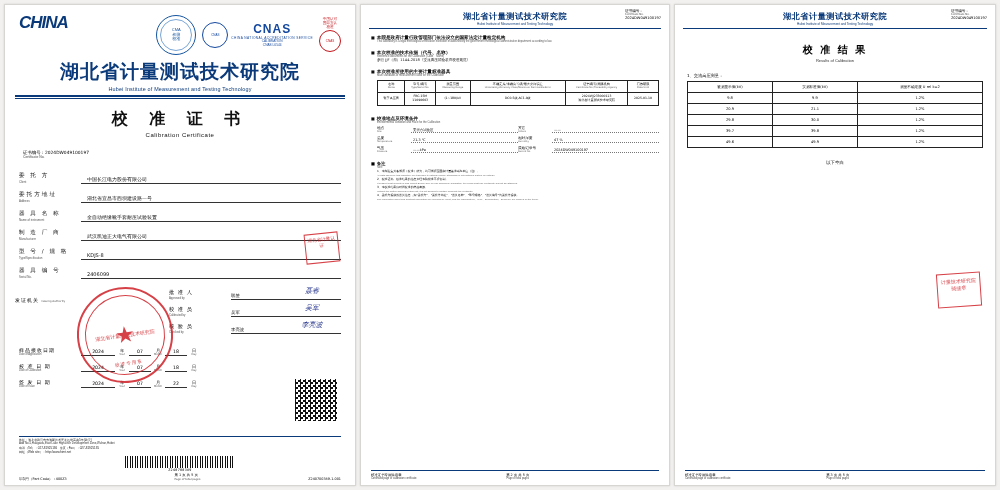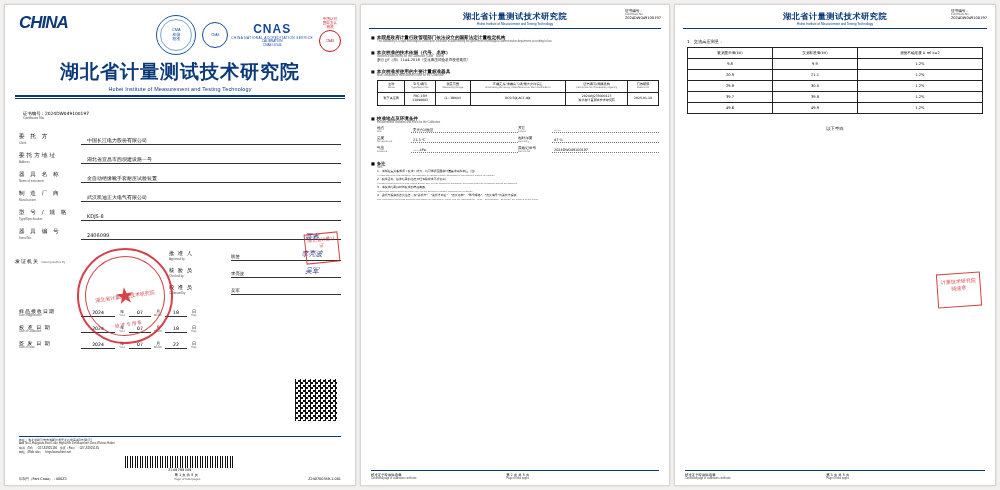--- a/index.html
+++ b/index.html
@@ -63,21 +63,21 @@
   .flabel .zh { font-family:"DejaVu Sans", sans-serif; font-size:5.6px; letter-spacing:2px; color:#111; }
   .flabel .en { font-size:2.9px; color:#555; }
   .fval { flex:1; border-bottom:.7px solid #333; font-family:"DejaVu Sans", sans-serif; font-size:5px; color:#111; padding:0 0 1px 6px; }
 
   .apprblock { margin:4px 14px 0 14px; position:relative; }
   .arow { display:flex; align-items:flex-end; height:17px; }
   .alabel { width:62px; flex:0 0 62px; }
   .alabel .zh { font-family:"DejaVu Sans", sans-serif; font-size:5.2px; letter-spacing:1px; }
   .alabel .en { font-size:2.8px; color:#555; }
   .amid { width:52px; flex:0 0 52px; font-family:"DejaVu Sans", sans-serif; font-size:4.4px; color:#111; border-bottom:.7px solid #333; padding-bottom:1px; }
-  .asig { flex:1; border-bottom:.7px solid #333; padding-bottom:18px; text-align:center; font-family:"DejaVu Sans", sans-serif; font-size:7px; color:#2b3a8f; font-style:italic; }
+  .asig { flex:1; border-bottom:.7px solid #333; padding-bottom:3px; text-align:center; font-family:"DejaVu Sans", sans-serif; font-size:7px; color:#2b3a8f; font-style:italic; }
 
   .issue { position:absolute; left:-4px; top:14px; font-family:"DejaVu Sans", sans-serif; font-size:5px; letter-spacing:1px; }
   .issue .en { font-size:2.8px; color:#555; letter-spacing:0; }
 
   .stamp-red {
     position:absolute; left:58px; top:4px; width:96px; height:96px;
     border-radius:50%; border:2px solid #cf2027; color:#cf2027;
     display:flex; align-items:center; justify-content:center; text-align:center;
     font-family:"DejaVu Sans", sans-serif; font-size:5px; line-height:1.25;
     transform:rotate(-8deg); opacity:.85;
@@ -203,20 +203,24 @@
       </div>
     </div>
 
     <div class="titleblock">
       <div class="t-cn cn">湖北省计量测试技术研究院</div>
       <div class="t-en">Hubei Institute of Measurement and Testing Technology</div>
     </div>
     <div class="rule"></div>
     <div class="rule thin"></div>
 
+    <div class="certtitle">
+      <div class="cz cn">校 准 证 书</div>
+      <div class="ce">Calibration Certificate</div>
+    </div>
 
     <div class="certno">
       <div class="l1 cn"><span>证书编号：</span><span>2024DW049100197</span></div>
       <div class="l2">Certificate No.</div>
     </div>
 
     <div class="fields">
       <div class="frow">
         <div class="flabel">
             <div class="zh">委 托 方</div>
@@ -276,33 +280,33 @@
       <div class="arow" style="margin-left:150px">
         <div class="alabel">
             <div class="zh cn">批 准 人</div>
             <div class="en">Approved by</div>
           </div>
         <div class="amid cn">联签</div>
         <div class="asig cn">聂睿</div>
       </div>
       <div class="arow" style="margin-left:150px">
         <div class="alabel">
+            <div class="zh cn">校 准 员</div>
+            <div class="en">Calibrated by</div>
+          </div>
+        <div class="amid cn">吴军</div>
+        <div class="asig cn">吴军</div>
+      </div>
+      <div class="arow" style="margin-left:150px">
+        <div class="alabel">
             <div class="zh cn">核 验 员</div>
             <div class="en">Checked by</div>
           </div>
         <div class="amid cn">李亮波</div>
         <div class="asig cn">李亮波</div>
-      </div>
-      <div class="arow" style="margin-left:150px">
-        <div class="alabel">
-            <div class="zh cn">校 准 员</div>
-            <div class="en">Calibrated by</div>
-          </div>
-        <div class="amid cn">吴军</div>
-        <div class="asig cn">吴军</div>
       </div>
     </div>
 
     <div class="stamp-box">湖北省计量认证</div>
 
     <div class="dates">
       <div class="drow">
         <div class="dlabel">
             <div class="zh cn">样品接收日期</div>
             <div class="en">Date of Application</div>
@@ -490,20 +494,24 @@
       <div class="zh cn">湖北省计量测试技术研究院</div>
       <div class="en">Hubei Institute of Measurement and Testing Technology</div>
       <div class="bar"></div>
       <div class="certno2">
         <div class="cn val"><span>证书编号：</span></div>
         <div class="en">Certificate No.</div>
         <div class="val cn">2024DW049100197</div>
       </div>
     </div>
 
+    <div class="res-title">
+      <div class="zh cn">校 准 结 果</div>
+      <div class="en">Results of Calibration</div>
+    </div>
 
     <div class="sub1 cn">1、交流高压测量：</div>
 
     <table class="res">
       <thead>
         <tr>
           <th class="cn">被测显示值(kV)</th>
           <th class="cn">实测标准值(kV)</th>
           <th class="cn">测量不确定度 U rel   k=2</th>
         </tr>

